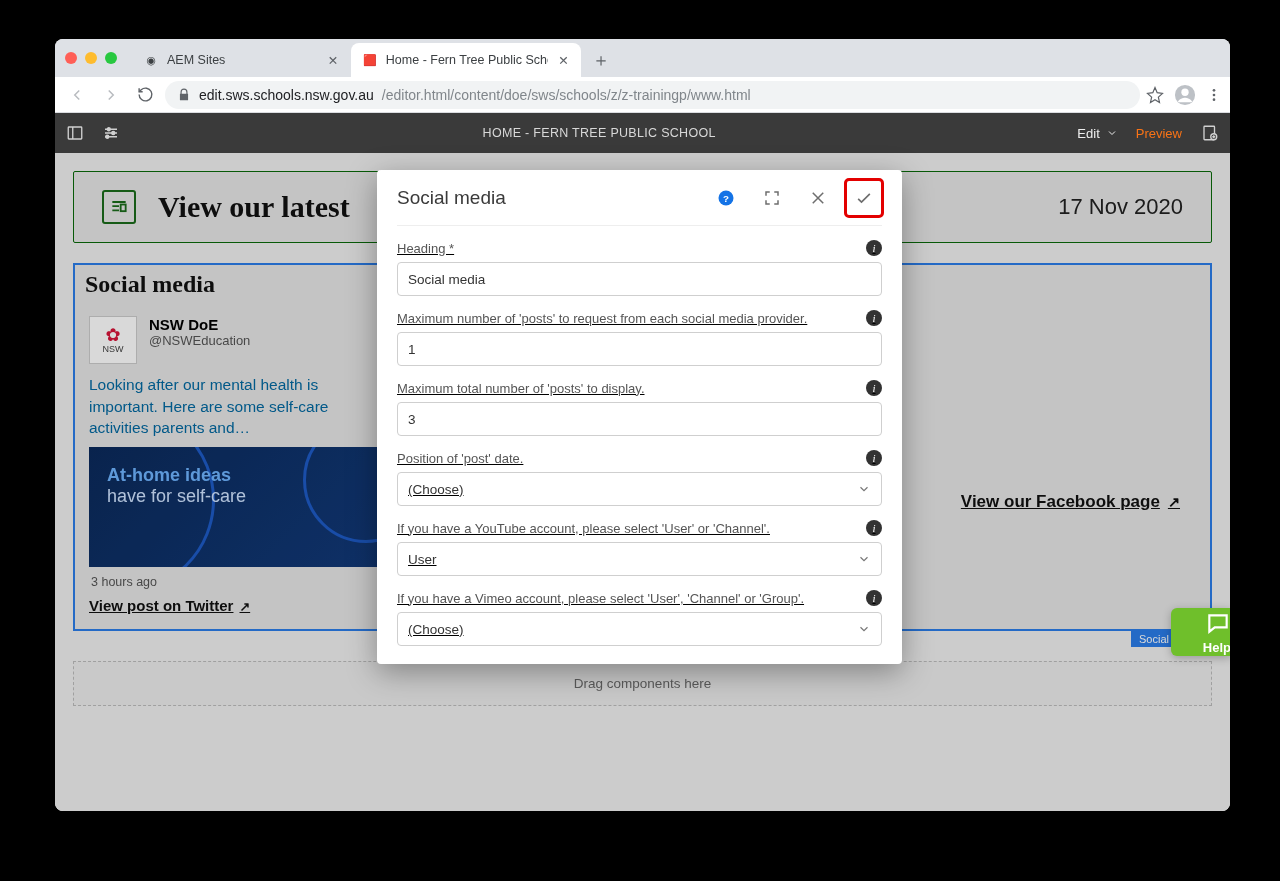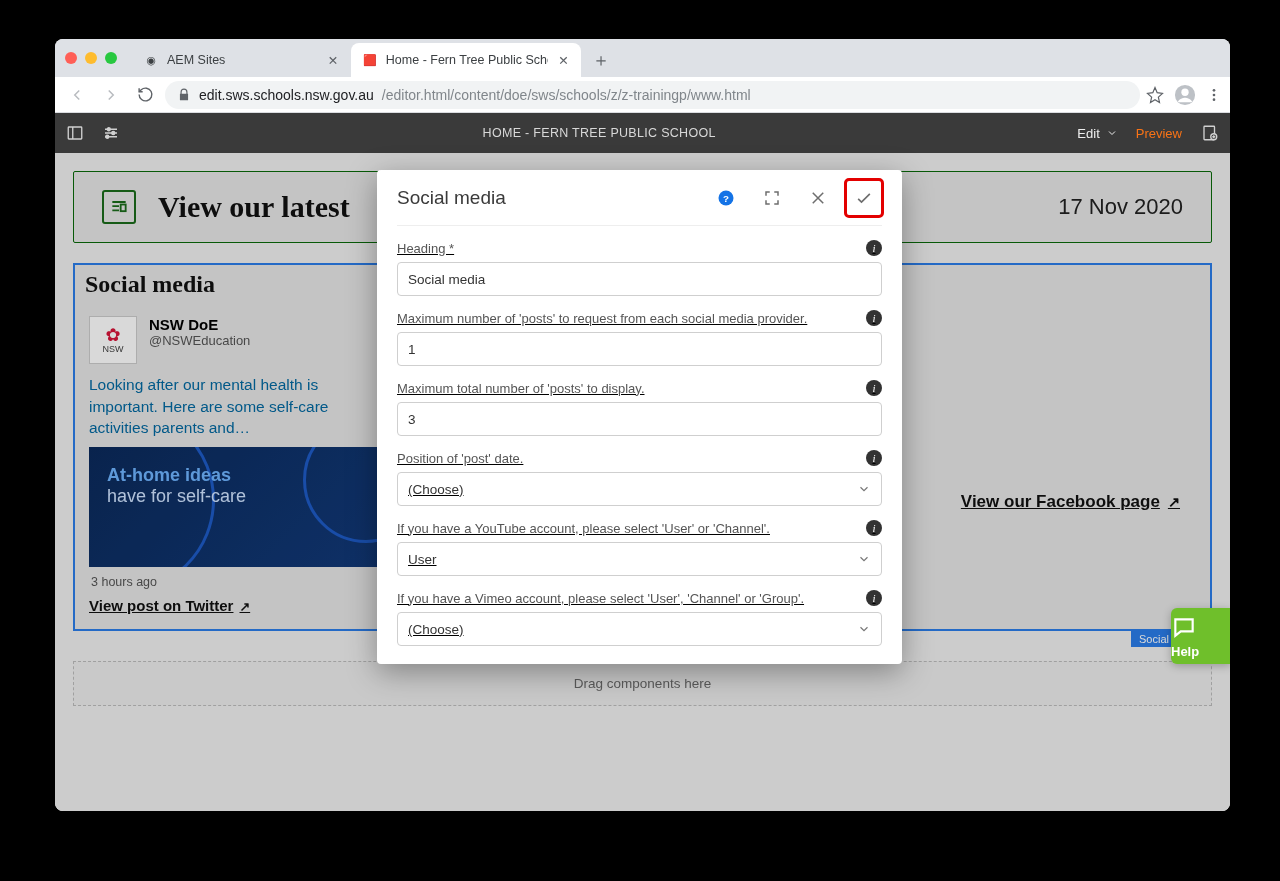--- a/index.html
+++ b/index.html
@@ -78,21 +78,21 @@
 
   .field{ margin-top:14px;text-decoration:underline; }
   .f-row{ display:flex; justify-content:space-between; align-items:center; margin-bottom:6px; }
   .f-label{ font-size:13px; color:#555; }
   .f-info{ width:16px; height:16px; border-radius:50%; background:#323232; color:#fff; display:flex; align-items:center; justify-content:center; font-size:11px; font-style:italic; font-family:Georgia,serif; }
   .f-input{ width:100%; height:34px; border:1px solid #cfcfcf; border-radius:4px; padding:0 10px; font-size:13.5px; color:#333; background:#fff; }
   .f-select{ width:100%; height:34px; border:1px solid #cfcfcf; border-radius:4px; padding:0 10px; font-size:13.5px; color:#333; background:#fff; display:flex; align-items:center; justify-content:space-between; }
   .f-select .chev{ color:#777; }
 
   
-  .help-tab{ position:absolute; right:-1px; top:495px; width:60px; height:56px; background:#6fbf2b; border-radius:6px 0 0 6px; color:#fff; display:flex; flex-direction:column; align-items:flex-start; justify-content:center; gap:4px; z-index:30; box-shadow:0 2px 8px rgba(0,0,0,.25); }
+  .help-tab{ position:absolute; right:-1px; top:495px; width:60px; height:48px; background:#6fbf2b; border-radius:6px 0 0 6px; color:#fff; display:flex; flex-direction:column; align-items:flex-end; justify-content:center; gap:4px; z-index:30; box-shadow:0 2px 8px rgba(0,0,0,.25); }
   .help-tab .bubble{ font-size:22px; }
   .help-tab .txt{ font-size:13px; font-weight:600; }
 
   .ext-icon::after{ content:"↗"; font-size:.85em; }
   svg{ display:block; }
 </style>
 </head>
 <body>
 
 <div class="window">

